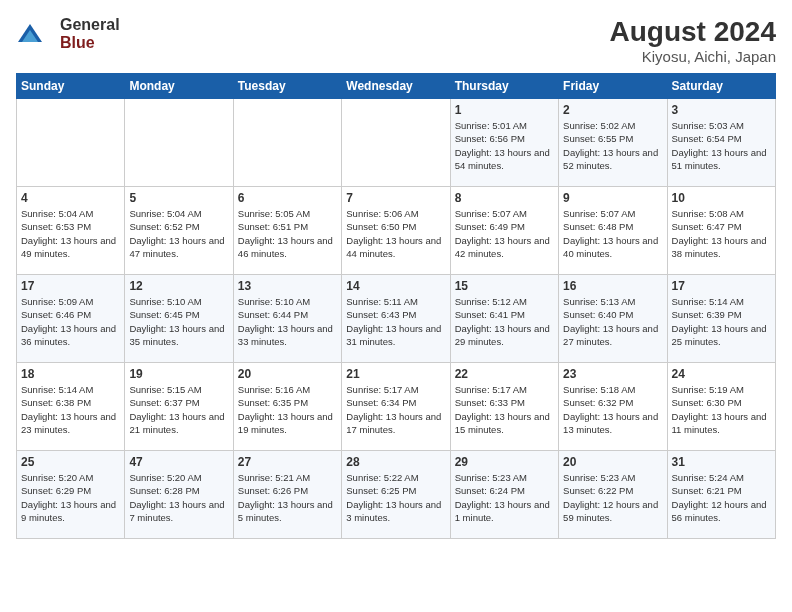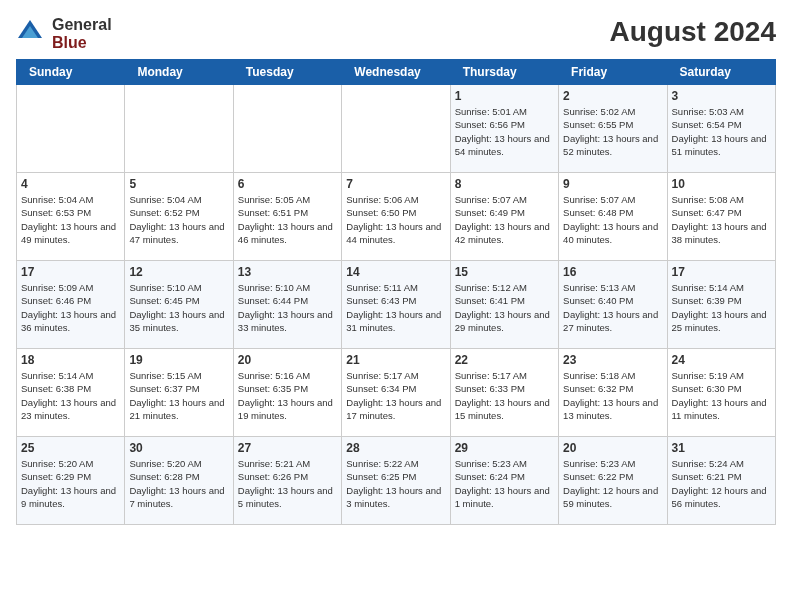--- a/index.html
+++ b/index.html
@@ -11,22 +11,22 @@
       padding: 16px;
     }
     .header {
       display: flex;
       justify-content: space-between;
       align-items: flex-start;
       margin-bottom: 8px;
     }
     .logo {
       display: flex;
-      align-items: flex-start;
-      gap: 8px;
+      align-items: center;
+      gap: 16px;
     }
     .logo-text {
       display: flex;
       flex-direction: column;
       font-size: 16px;
       font-weight: bold;
       line-height: 1.1;
     }
     .logo-general { color: #333; }
     .logo-blue { color: #7f1d1d; }
@@ -47,21 +47,21 @@
     table {
       width: 100%;
       border-collapse: collapse;
       table-layout: fixed;
     }
     thead th {
       background: #1a5fa8;
       color: #fff;
       font-size: 12px;
       font-weight: bold;
-      padding: 5px 12px;
+      padding: 5px 4px;
       text-align: left;
       border: 1px solid #1a5fa8;
     }
     tbody td {
       border: 1px solid #ccc;
       vertical-align: top;
       padding: 4px 4px 4px 4px;
       min-height: 80px;
       height: 88px;
       font-size: 10px;
@@ -99,20 +99,21 @@
       <polygon points="14,4 26,22 2,22" fill="#1a5fa8"></polygon>
       <polygon points="14,10 22,22 6,22" fill="#4a9fd4"></polygon>
     </svg>
     <div class="logo-text">
       <span class="logo-general">General</span>
       <span class="logo-blue">Blue</span>
     </div>
   </div>
   <div class="title-block">
     <div class="month-title">August 2024</div>
+    <div class="location">Kiyosu, Aichi, Japan</div>
   </div>
 </div>
 
 <table>
   <thead>
     <tr>
     <th>Sunday</th>
         <th>Monday</th>
         <th>Tuesday</th>
         <th>Wednesday</th>
@@ -304,21 +305,21 @@
       </tr>
       <tr>
         <td>
           <span class="day-num">25</span>
           <div class="day-info">Sunrise: 5:20 AM
 Sunset: 6:29 PM
 Daylight: 13 hours
 and 9 minutes.</div>
         </td>
         <td>
-          <span class="day-num">30</span>
+          <span class="day-num">47</span>
           <div class="day-info">Sunrise: 5:20 AM
 Sunset: 6:28 PM
 Daylight: 13 hours
 and 7 minutes.</div>
         </td>
         <td>
           <span class="day-num">27</span>
           <div class="day-info">Sunrise: 5:21 AM
 Sunset: 6:26 PM
 Daylight: 13 hours

